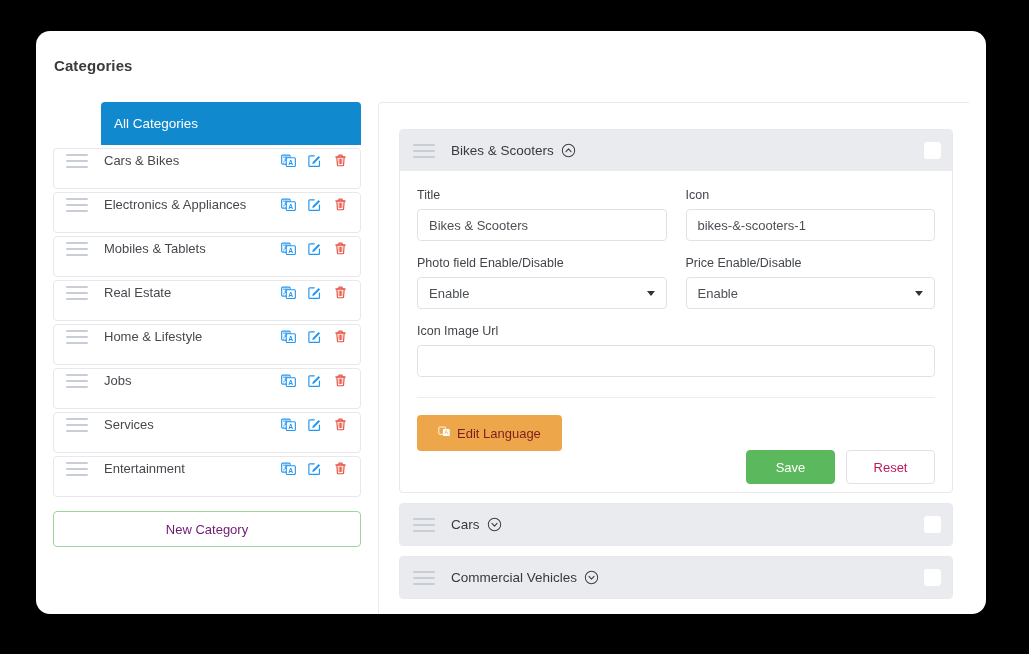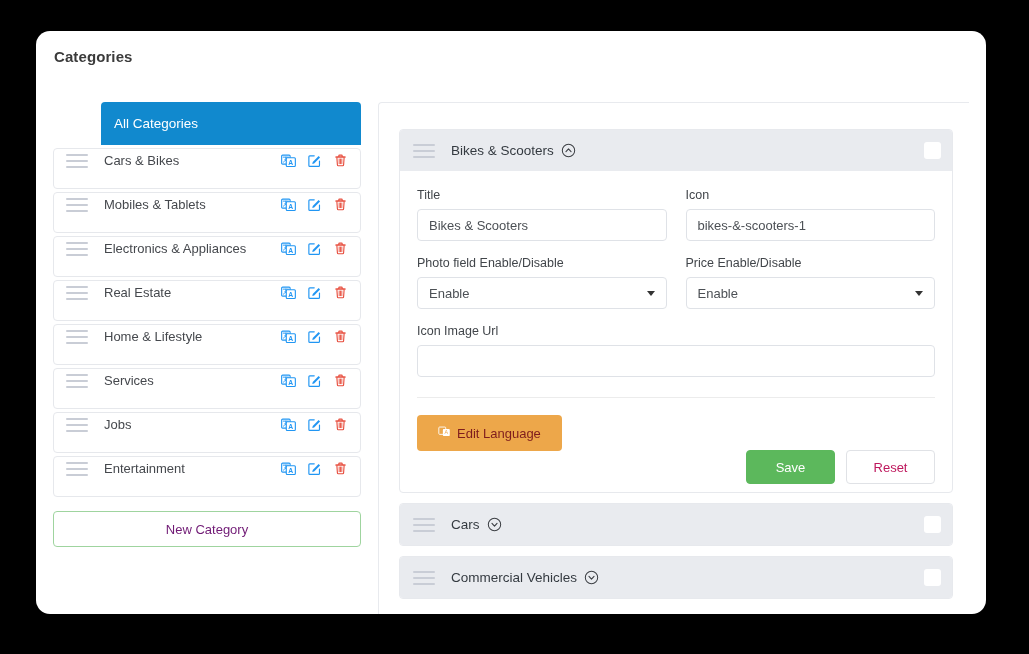--- a/index.html
+++ b/index.html
@@ -17,21 +17,21 @@
     left: 36px; top: 31px;
     width: 950px; height: 583px;
     background: #ffffff;
     border-radius: 14px;
     overflow: hidden;
   }
 
   
   #page-title {
     position: absolute;
-    left: 18px; top: 17px;
+    left: 18px; top: 26px;
     font-size: 15px;
     font-weight: bold;
     color: #3b3b3b;
     letter-spacing: .1px;
   }
 
   
   #sidebar {
     position: absolute;
     left: 17px; top: 71px;
@@ -291,20 +291,46 @@
                 <path d="M6.6 6.4v5M8 6.4v5M9.4 6.4v5" stroke="#e74c3c" stroke-width=".95" stroke-linecap="round"></path>
               </svg></span>
           </span>
         </div>
         <div class="cat-row">
           <span class="drag-handle">
             <i></i>
             <i></i>
             <i></i>
           </span>
+          <span class="cat-name">Electronics &amp; Appliances</span>
+          <span class="cat-actions">
+            <span class="act-ico"><svg viewBox="0 0 16 16" width="15" height="15">
+                <rect x="0.7" y="2.2" width="9" height="9.6" rx="1" fill="none" stroke="#2196f3" stroke-width="1.2"></rect>
+                <path d="M2.4 4.4h5.6M5.2 4.4v1.1c0 1.9-1 3.2-2.5 4.2M4.2 7.2c.9 1.2 2 2 3.3 2.4" fill="none" stroke="#2196f3" stroke-width="1" stroke-linecap="round"></path>
+                <rect x="5.6" y="5" width="9.7" height="9.4" rx="1" fill="#ffffff" stroke="#2196f3" stroke-width="1.2"></rect>
+                <text x="10.4" y="12.3" font-size="7.2" font-family="Liberation Sans, sans-serif" font-weight="bold" fill="#2196f3" text-anchor="middle">A</text>
+              </svg></span>
+            <span class="act-ico"><svg viewBox="0 0 16 16" width="15" height="15">
+                <path d="M13.3 8.6v4.6a1 1 0 0 1-1 1H3a1 1 0 0 1-1-1V4a1 1 0 0 1 1-1h4.7" fill="none" stroke="#2196f3" stroke-width="1.25" stroke-linecap="round"></path>
+                <path d="M6.1 9.6 12.4 3.3l1.5 1.5-6.3 6.3-2 .5z" fill="#2196f3"></path>
+              </svg></span>
+            <span class="act-ico"><svg viewBox="0 0 16 16" width="15" height="15">
+                <path d="M2.8 4.2h10.4" stroke="#e74c3c" stroke-width="1.2" stroke-linecap="round"></path>
+                <path d="M6.2 4.2V2.9a.7.7 0 0 1 .7-.7h2.2a.7.7 0 0 1 .7.7v1.3" fill="none" stroke="#e74c3c" stroke-width="1.2"></path>
+                <path d="M4.1 4.2h7.8l-.6 8.5a1 1 0 0 1-1 .95H5.7a1 1 0 0 1-1-.95z" fill="none" stroke="#e74c3c" stroke-width="1.2"></path>
+                <path d="M6.6 6.4v5M8 6.4v5M9.4 6.4v5" stroke="#e74c3c" stroke-width=".95" stroke-linecap="round"></path>
+              </svg></span>
+          </span>
+        </div>
+        <div class="cat-row">
+          <span class="drag-handle">
+            <i></i>
+            <i></i>
+            <i></i>
+          </span>
           <span class="cat-name">Mobiles &amp; Tablets</span>
           <span class="cat-actions">
             <span class="act-ico"><svg viewBox="0 0 16 16" width="15" height="15">
                 <rect x="0.7" y="2.2" width="9" height="9.6" rx="1" fill="none" stroke="#2196f3" stroke-width="1.2"></rect>
                 <path d="M2.4 4.4h5.6M5.2 4.4v1.1c0 1.9-1 3.2-2.5 4.2M4.2 7.2c.9 1.2 2 2 3.3 2.4" fill="none" stroke="#2196f3" stroke-width="1" stroke-linecap="round"></path>
                 <rect x="5.6" y="5" width="9.7" height="9.4" rx="1" fill="#ffffff" stroke="#2196f3" stroke-width="1.2"></rect>
                 <text x="10.4" y="12.3" font-size="7.2" font-family="Liberation Sans, sans-serif" font-weight="bold" fill="#2196f3" text-anchor="middle">A</text>
               </svg></span>
             <span class="act-ico"><svg viewBox="0 0 16 16" width="15" height="15">
                 <path d="M13.3 8.6v4.6a1 1 0 0 1-1 1H3a1 1 0 0 1-1-1V4a1 1 0 0 1 1-1h4.7" fill="none" stroke="#2196f3" stroke-width="1.25" stroke-linecap="round"></path>
@@ -317,46 +343,20 @@
                 <path d="M6.6 6.4v5M8 6.4v5M9.4 6.4v5" stroke="#e74c3c" stroke-width=".95" stroke-linecap="round"></path>
               </svg></span>
           </span>
         </div>
         <div class="cat-row">
           <span class="drag-handle">
             <i></i>
             <i></i>
             <i></i>
           </span>
-          <span class="cat-name">Electronics &amp; Appliances</span>
-          <span class="cat-actions">
-            <span class="act-ico"><svg viewBox="0 0 16 16" width="15" height="15">
-                <rect x="0.7" y="2.2" width="9" height="9.6" rx="1" fill="none" stroke="#2196f3" stroke-width="1.2"></rect>
-                <path d="M2.4 4.4h5.6M5.2 4.4v1.1c0 1.9-1 3.2-2.5 4.2M4.2 7.2c.9 1.2 2 2 3.3 2.4" fill="none" stroke="#2196f3" stroke-width="1" stroke-linecap="round"></path>
-                <rect x="5.6" y="5" width="9.7" height="9.4" rx="1" fill="#ffffff" stroke="#2196f3" stroke-width="1.2"></rect>
-                <text x="10.4" y="12.3" font-size="7.2" font-family="Liberation Sans, sans-serif" font-weight="bold" fill="#2196f3" text-anchor="middle">A</text>
-              </svg></span>
-            <span class="act-ico"><svg viewBox="0 0 16 16" width="15" height="15">
-                <path d="M13.3 8.6v4.6a1 1 0 0 1-1 1H3a1 1 0 0 1-1-1V4a1 1 0 0 1 1-1h4.7" fill="none" stroke="#2196f3" stroke-width="1.25" stroke-linecap="round"></path>
-                <path d="M6.1 9.6 12.4 3.3l1.5 1.5-6.3 6.3-2 .5z" fill="#2196f3"></path>
-              </svg></span>
-            <span class="act-ico"><svg viewBox="0 0 16 16" width="15" height="15">
-                <path d="M2.8 4.2h10.4" stroke="#e74c3c" stroke-width="1.2" stroke-linecap="round"></path>
-                <path d="M6.2 4.2V2.9a.7.7 0 0 1 .7-.7h2.2a.7.7 0 0 1 .7.7v1.3" fill="none" stroke="#e74c3c" stroke-width="1.2"></path>
-                <path d="M4.1 4.2h7.8l-.6 8.5a1 1 0 0 1-1 .95H5.7a1 1 0 0 1-1-.95z" fill="none" stroke="#e74c3c" stroke-width="1.2"></path>
-                <path d="M6.6 6.4v5M8 6.4v5M9.4 6.4v5" stroke="#e74c3c" stroke-width=".95" stroke-linecap="round"></path>
-              </svg></span>
-          </span>
-        </div>
-        <div class="cat-row">
-          <span class="drag-handle">
-            <i></i>
-            <i></i>
-            <i></i>
-          </span>
           <span class="cat-name">Real Estate</span>
           <span class="cat-actions">
             <span class="act-ico"><svg viewBox="0 0 16 16" width="15" height="15">
                 <rect x="0.7" y="2.2" width="9" height="9.6" rx="1" fill="none" stroke="#2196f3" stroke-width="1.2"></rect>
                 <path d="M2.4 4.4h5.6M5.2 4.4v1.1c0 1.9-1 3.2-2.5 4.2M4.2 7.2c.9 1.2 2 2 3.3 2.4" fill="none" stroke="#2196f3" stroke-width="1" stroke-linecap="round"></path>
                 <rect x="5.6" y="5" width="9.7" height="9.4" rx="1" fill="#ffffff" stroke="#2196f3" stroke-width="1.2"></rect>
                 <text x="10.4" y="12.3" font-size="7.2" font-family="Liberation Sans, sans-serif" font-weight="bold" fill="#2196f3" text-anchor="middle">A</text>
               </svg></span>
             <span class="act-ico"><svg viewBox="0 0 16 16" width="15" height="15">
                 <path d="M13.3 8.6v4.6a1 1 0 0 1-1 1H3a1 1 0 0 1-1-1V4a1 1 0 0 1 1-1h4.7" fill="none" stroke="#2196f3" stroke-width="1.25" stroke-linecap="round"></path>
@@ -395,47 +395,47 @@
                 <path d="M6.6 6.4v5M8 6.4v5M9.4 6.4v5" stroke="#e74c3c" stroke-width=".95" stroke-linecap="round"></path>
               </svg></span>
           </span>
         </div>
         <div class="cat-row">
           <span class="drag-handle">
             <i></i>
             <i></i>
             <i></i>
           </span>
+          <span class="cat-name">Jobs</span>
+          <span class="cat-actions">
+            <span class="act-ico"><svg viewBox="0 0 16 16" width="15" height="15">
+                <rect x="0.7" y="2.2" width="9" height="9.6" rx="1" fill="none" stroke="#2196f3" stroke-width="1.2"></rect>
+                <path d="M2.4 4.4h5.6M5.2 4.4v1.1c0 1.9-1 3.2-2.5 4.2M4.2 7.2c.9 1.2 2 2 3.3 2.4" fill="none" stroke="#2196f3" stroke-width="1" stroke-linecap="round"></path>
+                <rect x="5.6" y="5" width="9.7" height="9.4" rx="1" fill="#ffffff" stroke="#2196f3" stroke-width="1.2"></rect>
+                <text x="10.4" y="12.3" font-size="7.2" font-family="Liberation Sans, sans-serif" font-weight="bold" fill="#2196f3" text-anchor="middle">A</text>
+              </svg></span>
+            <span class="act-ico"><svg viewBox="0 0 16 16" width="15" height="15">
+                <path d="M13.3 8.6v4.6a1 1 0 0 1-1 1H3a1 1 0 0 1-1-1V4a1 1 0 0 1 1-1h4.7" fill="none" stroke="#2196f3" stroke-width="1.25" stroke-linecap="round"></path>
+                <path d="M6.1 9.6 12.4 3.3l1.5 1.5-6.3 6.3-2 .5z" fill="#2196f3"></path>
+              </svg></span>
+            <span class="act-ico"><svg viewBox="0 0 16 16" width="15" height="15">
+                <path d="M2.8 4.2h10.4" stroke="#e74c3c" stroke-width="1.2" stroke-linecap="round"></path>
+                <path d="M6.2 4.2V2.9a.7.7 0 0 1 .7-.7h2.2a.7.7 0 0 1 .7.7v1.3" fill="none" stroke="#e74c3c" stroke-width="1.2"></path>
+                <path d="M4.1 4.2h7.8l-.6 8.5a1 1 0 0 1-1 .95H5.7a1 1 0 0 1-1-.95z" fill="none" stroke="#e74c3c" stroke-width="1.2"></path>
+                <path d="M6.6 6.4v5M8 6.4v5M9.4 6.4v5" stroke="#e74c3c" stroke-width=".95" stroke-linecap="round"></path>
+              </svg></span>
+          </span>
+        </div>
+        <div class="cat-row">
+          <span class="drag-handle">
+            <i></i>
+            <i></i>
+            <i></i>
+          </span>
           <span class="cat-name">Services</span>
-          <span class="cat-actions">
-            <span class="act-ico"><svg viewBox="0 0 16 16" width="15" height="15">
-                <rect x="0.7" y="2.2" width="9" height="9.6" rx="1" fill="none" stroke="#2196f3" stroke-width="1.2"></rect>
-                <path d="M2.4 4.4h5.6M5.2 4.4v1.1c0 1.9-1 3.2-2.5 4.2M4.2 7.2c.9 1.2 2 2 3.3 2.4" fill="none" stroke="#2196f3" stroke-width="1" stroke-linecap="round"></path>
-                <rect x="5.6" y="5" width="9.7" height="9.4" rx="1" fill="#ffffff" stroke="#2196f3" stroke-width="1.2"></rect>
-                <text x="10.4" y="12.3" font-size="7.2" font-family="Liberation Sans, sans-serif" font-weight="bold" fill="#2196f3" text-anchor="middle">A</text>
-              </svg></span>
-            <span class="act-ico"><svg viewBox="0 0 16 16" width="15" height="15">
-                <path d="M13.3 8.6v4.6a1 1 0 0 1-1 1H3a1 1 0 0 1-1-1V4a1 1 0 0 1 1-1h4.7" fill="none" stroke="#2196f3" stroke-width="1.25" stroke-linecap="round"></path>
-                <path d="M6.1 9.6 12.4 3.3l1.5 1.5-6.3 6.3-2 .5z" fill="#2196f3"></path>
-              </svg></span>
-            <span class="act-ico"><svg viewBox="0 0 16 16" width="15" height="15">
-                <path d="M2.8 4.2h10.4" stroke="#e74c3c" stroke-width="1.2" stroke-linecap="round"></path>
-                <path d="M6.2 4.2V2.9a.7.7 0 0 1 .7-.7h2.2a.7.7 0 0 1 .7.7v1.3" fill="none" stroke="#e74c3c" stroke-width="1.2"></path>
-                <path d="M4.1 4.2h7.8l-.6 8.5a1 1 0 0 1-1 .95H5.7a1 1 0 0 1-1-.95z" fill="none" stroke="#e74c3c" stroke-width="1.2"></path>
-                <path d="M6.6 6.4v5M8 6.4v5M9.4 6.4v5" stroke="#e74c3c" stroke-width=".95" stroke-linecap="round"></path>
-              </svg></span>
-          </span>
-        </div>
-        <div class="cat-row">
-          <span class="drag-handle">
-            <i></i>
-            <i></i>
-            <i></i>
-          </span>
-          <span class="cat-name">Jobs</span>
           <span class="cat-actions">
             <span class="act-ico"><svg viewBox="0 0 16 16" width="15" height="15">
                 <rect x="0.7" y="2.2" width="9" height="9.6" rx="1" fill="none" stroke="#2196f3" stroke-width="1.2"></rect>
                 <path d="M2.4 4.4h5.6M5.2 4.4v1.1c0 1.9-1 3.2-2.5 4.2M4.2 7.2c.9 1.2 2 2 3.3 2.4" fill="none" stroke="#2196f3" stroke-width="1" stroke-linecap="round"></path>
                 <rect x="5.6" y="5" width="9.7" height="9.4" rx="1" fill="#ffffff" stroke="#2196f3" stroke-width="1.2"></rect>
                 <text x="10.4" y="12.3" font-size="7.2" font-family="Liberation Sans, sans-serif" font-weight="bold" fill="#2196f3" text-anchor="middle">A</text>
               </svg></span>
             <span class="act-ico"><svg viewBox="0 0 16 16" width="15" height="15">
                 <path d="M13.3 8.6v4.6a1 1 0 0 1-1 1H3a1 1 0 0 1-1-1V4a1 1 0 0 1 1-1h4.7" fill="none" stroke="#2196f3" stroke-width="1.25" stroke-linecap="round"></path>
                 <path d="M6.1 9.6 12.4 3.3l1.5 1.5-6.3 6.3-2 .5z" fill="#2196f3"></path>

